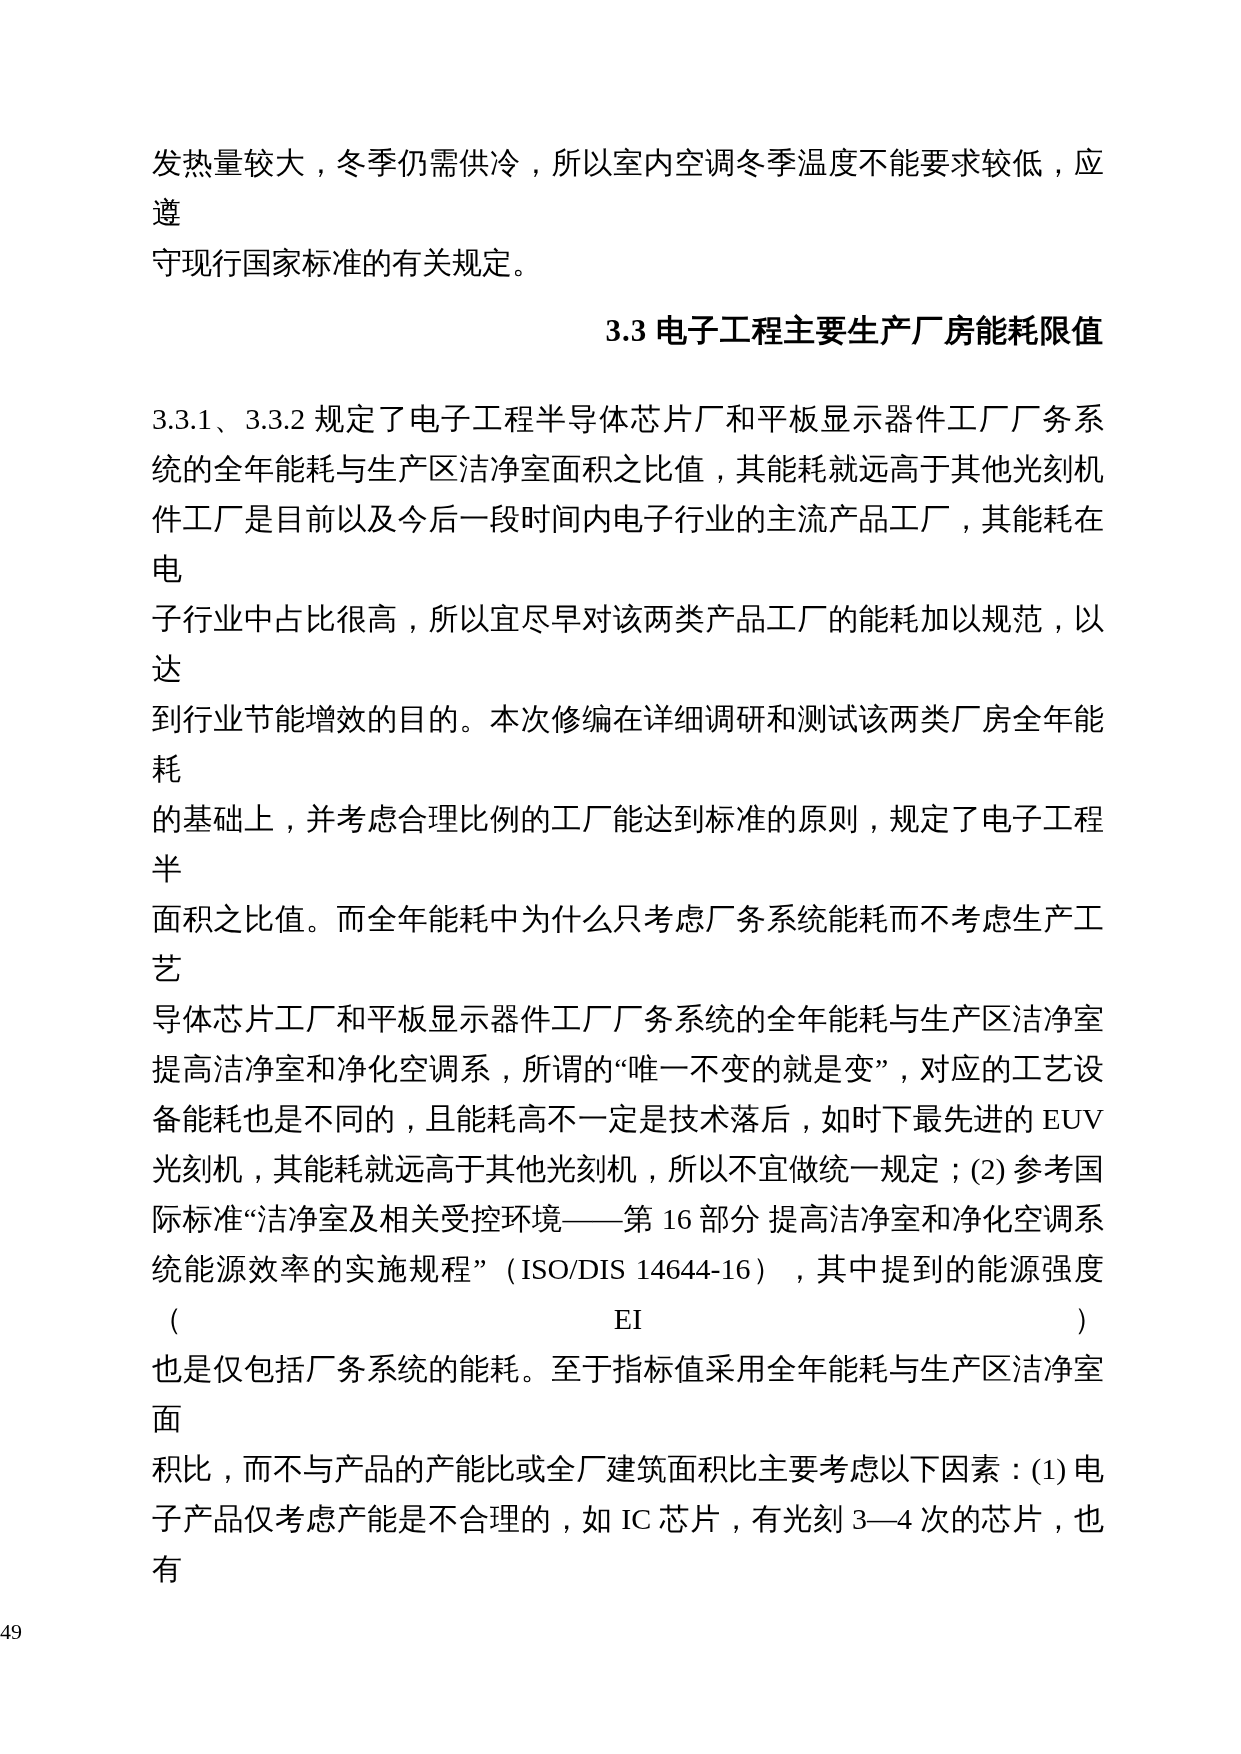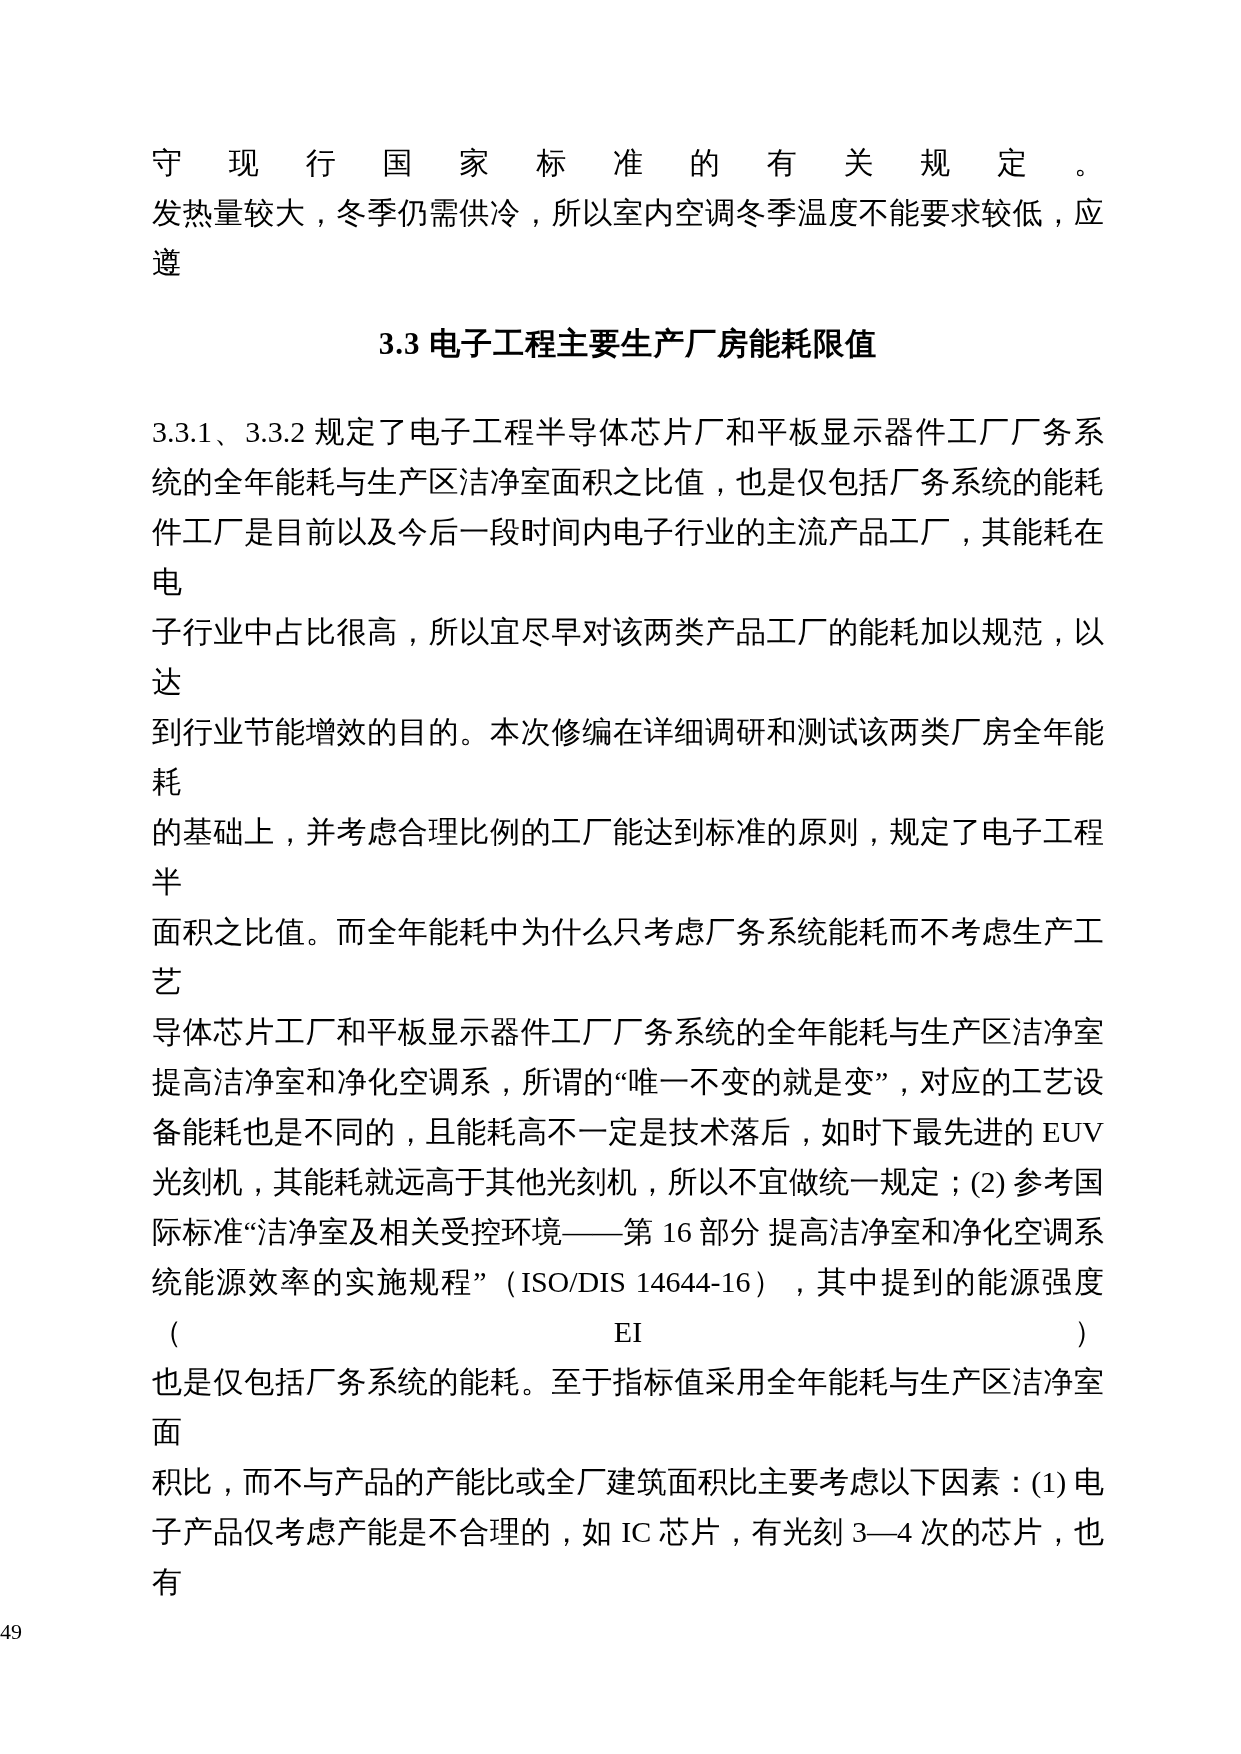--- a/index.html
+++ b/index.html
@@ -31,52 +31,52 @@
     text-align-last: justify;
     text-justify: inter-character;
     white-space: normal;
   }
   .para .line:last-child {
     text-align-last: left;
   }
   .section-heading {
     font-size: 31px;
     font-weight: bold;
-    text-align: center;
+    text-align: right;
     line-height: 50px;
-    margin-top: 31px;
+    margin-top: 18px;
     margin-bottom: 38px;
     letter-spacing: 1px;
   }
   .page-number {
     position: absolute;
     left: 0;
     top: 1618px;
     width: 1241px;
     text-align: left;
     font-size: 22px;
     line-height: 28px;
   }
 </style>
 </head>
 <body>
 
 <div class="page">
   <div class="content">
 
     <div class="para">
+        <div class="line">发热量较大，冬季仍需供冷，所以室内空调冬季温度不能要求较低，应遵</div>
         <div class="line">守现行国家标准的有关规定。</div>
-        <div class="line">发热量较大，冬季仍需供冷，所以室内空调冬季温度不能要求较低，应遵</div>
       </div>
 
     <div class="section-heading">3.3 电子工程主要生产厂房能耗限值</div>
 
     <div class="para">
         <div class="line">3.3.1、3.3.2 规定了电子工程半导体芯片厂和平板显示器件工厂厂务系</div>
-        <div class="line">统的全年能耗与生产区洁净室面积之比值，也是仅包括厂务系统的能耗</div>
+        <div class="line">统的全年能耗与生产区洁净室面积之比值，其能耗就远高于其他光刻机</div>
         <div class="line">件工厂是目前以及今后一段时间内电子行业的主流产品工厂，其能耗在电</div>
         <div class="line">子行业中占比很高，所以宜尽早对该两类产品工厂的能耗加以规范，以达</div>
         <div class="line">到行业节能增效的目的。本次修编在详细调研和测试该两类厂房全年能耗</div>
         <div class="line">的基础上，并考虑合理比例的工厂能达到标准的原则，规定了电子工程半</div>
         <div class="line">面积之比值。而全年能耗中为什么只考虑厂务系统能耗而不考虑生产工艺</div>
         <div class="line">导体芯片工厂和平板显示器件工厂厂务系统的全年能耗与生产区洁净室</div>
         <div class="line">提高洁净室和净化空调系，所谓的“唯一不变的就是变”，对应的工艺设</div>
         <div class="line">备能耗也是不同的，且能耗高不一定是技术落后，如时下最先进的 EUV</div>
         <div class="line">光刻机，其能耗就远高于其他光刻机，所以不宜做统一规定；(2) 参考国</div>
         <div class="line">际标准“洁净室及相关受控环境——第 16 部分 提高洁净室和净化空调系</div>

